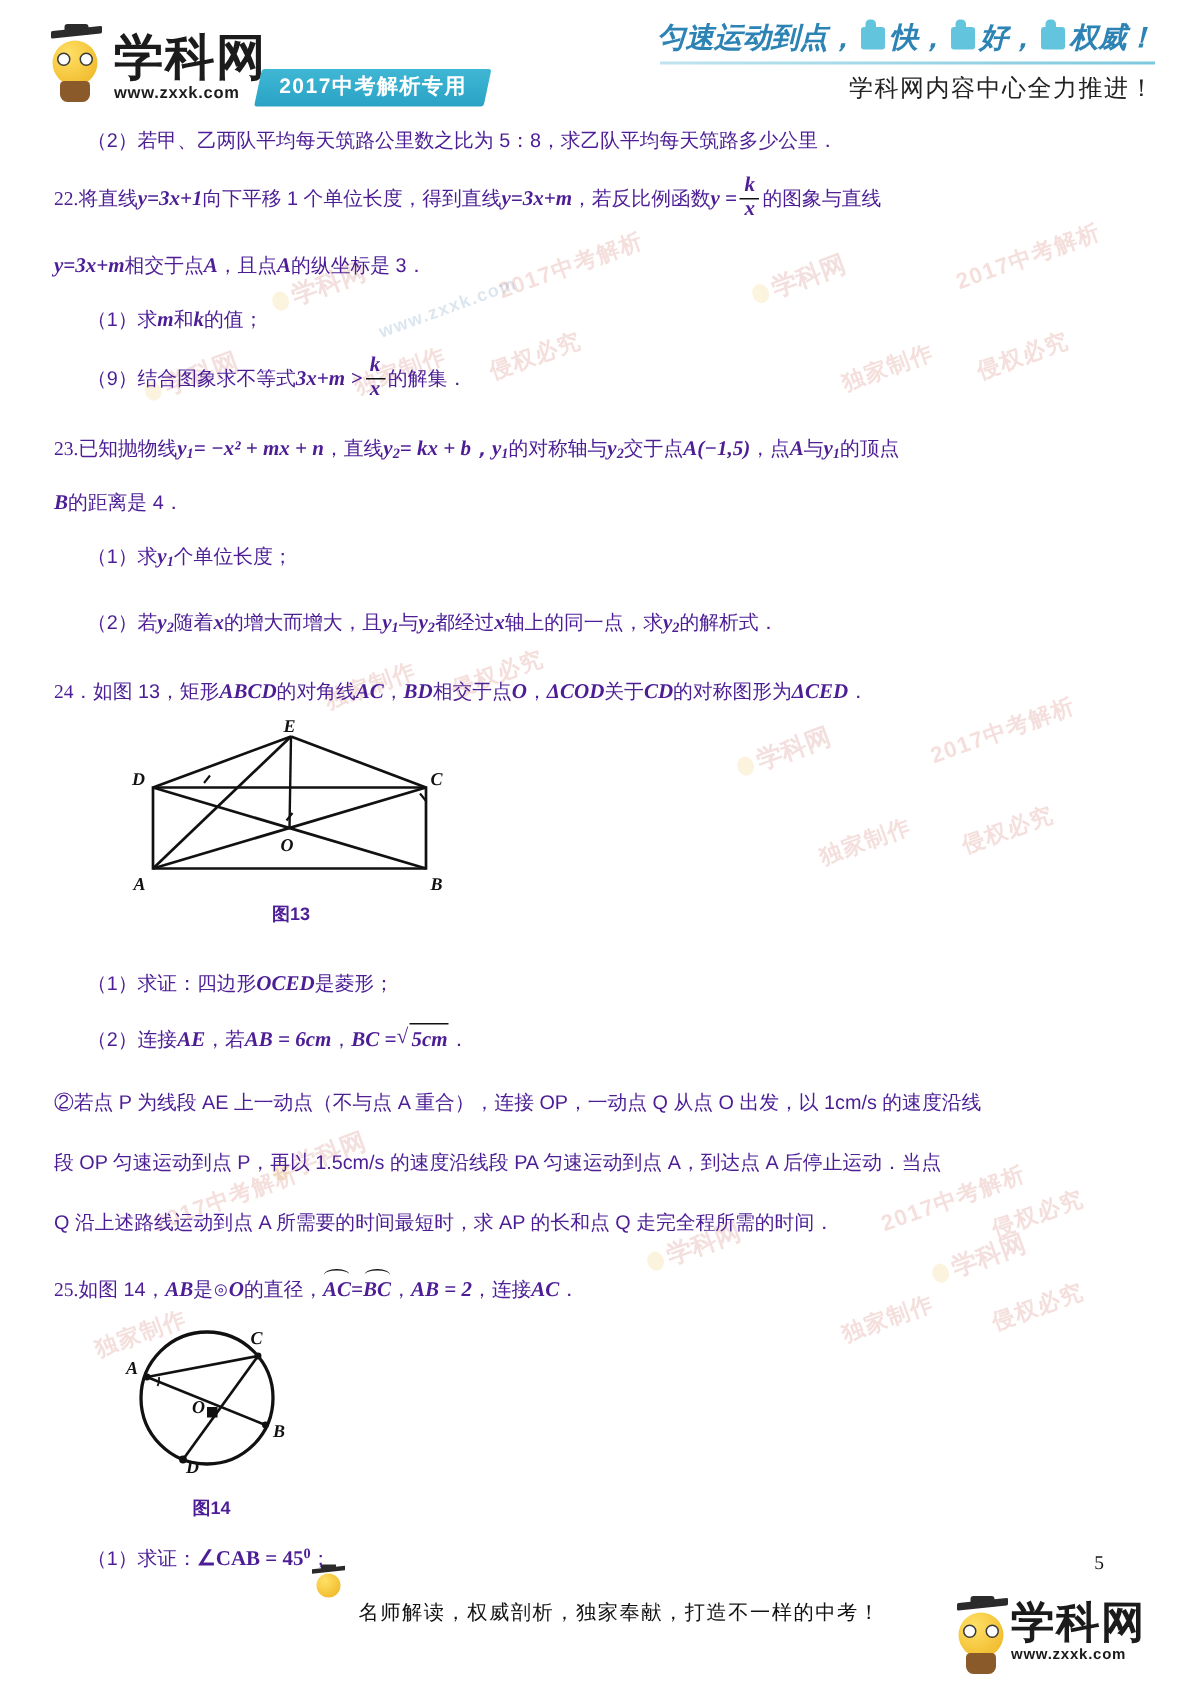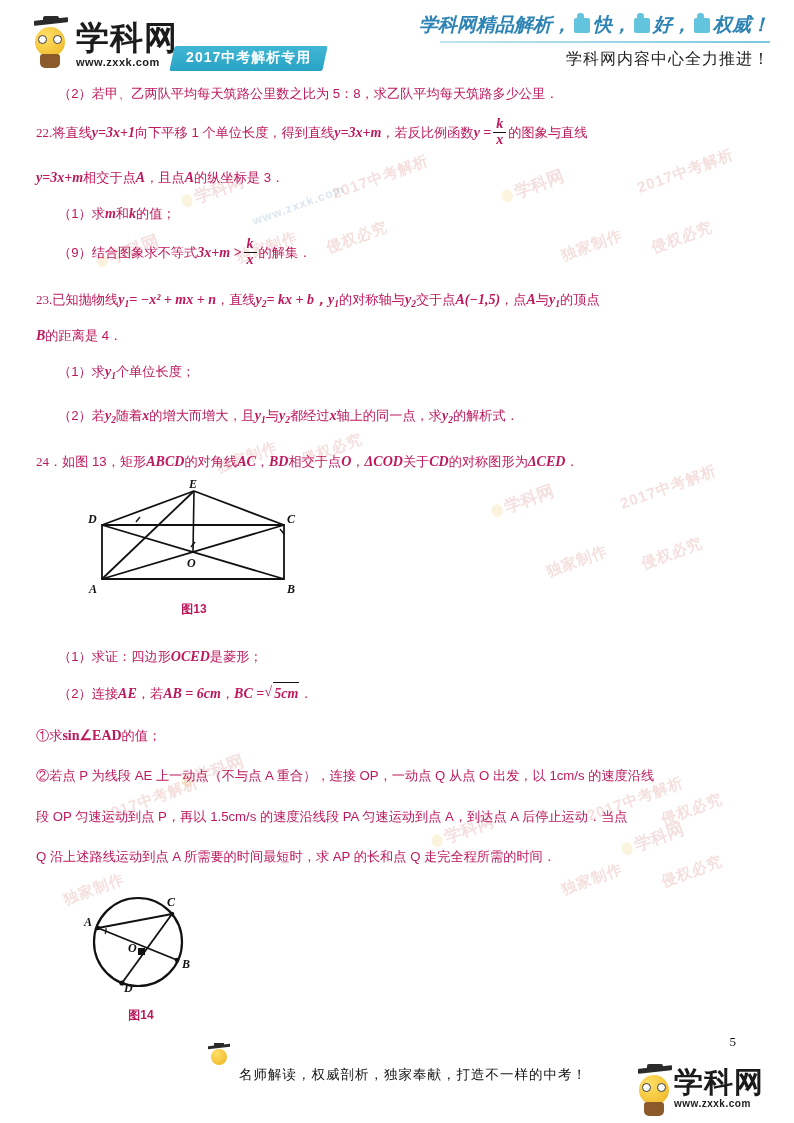--- a/index.html
+++ b/index.html
@@ -111,21 +111,21 @@
   .tagline-sub {
     font-family: "Liberation Sans", sans-serif; font-weight: normal;
     font-size: 16px; color: #222; letter-spacing: 1px;
   }
 
   
   .content {
     position: relative; z-index: 3;
     padding: 0 64px 0 36px;
     font-size: 13.2px;
-    color: #be185d;
+    color: #4c1d95;
     line-height: 1.55;
   }
   .p {
     margin: 0 0 14px 0;
     font-family: "Liberation Sans", sans-serif;
     font-size: 13.2px;
     white-space: nowrap;
   }
   .indent { padding-left: 22px; }
   .mathb { font-family: "Liberation Serif", serif; font-weight: bold; font-style: italic; font-size: 14px; }
@@ -274,21 +274,21 @@
         <div class="brand-url">www.zxxk.com</div>
       </div>
     </div>
 
     <div class="ribbon">
       <span>2017中考解析专用</span>
     </div>
 
     <div class="tagline-block">
       <div class="tagline-row">
-        <span>学科网精品解析，</span>
+        <span>匀速运动到点，</span>
         <span class="thumb"></span>
         <span>快，</span>
         <span class="thumb"></span>
         <span>好，</span>
         <span class="thumb"></span>
         <span>权威！</span>
       </div>
       <div class="tagline-rule"></div>
       <div class="tagline-sub">学科网内容中心全力推进！</div>
     </div>
@@ -371,28 +371,28 @@
     </div>
 
     <p class="p indent" style="margin-top:28px;">
       <span>（1）求证：四边形</span><span class="mathb">OCED</span><span>是菱形；</span>
     </p>
 
     <p class="p indent" style="margin-bottom:20px;">
       <span>（2）连接</span><span class="mathb">AE</span><span>，若</span><span class="mathb">AB = 6cm</span><span>，</span><span class="mathb">BC =</span><span class="sqrt mathb"><span class="rad">5cm</span></span><span>．</span>
     </p>
 
-    <p class="p" style="margin-bottom:20px;">
-      <span>①求</span><span class="mathn">sin∠EAD</span><span>的值；</span>
-    </p>
 
     <p class="p" style="margin-bottom:20px;">②若点 P 为线段 AE 上一动点（不与点 A 重合），连接 OP，一动点 Q 从点 O 出发，以 1cm/s 的速度沿线</p>
     <p class="p" style="margin-bottom:20px;">段 OP 匀速运动到点 P，再以 1.5cm/s 的速度沿线段 PA 匀速运动到点 A，到达点 A 后停止运动．当点</p>
     <p class="p" style="margin-bottom:22px;">Q 沿上述路线运动到点 A 所需要的时间最短时，求 AP 的长和点 Q 走完全程所需的时间．</p>
 
+    <p class="p" style="margin-bottom:8px;">
+      <span class="num">25.</span><span>如图 14，</span><span class="mathb">AB</span><span>是⊙</span><span class="mathb">O</span><span>的直径，</span><span class="arcx mathb">AC</span><span class="mathb">=</span><span class="arcx mathb">BC</span><span>，</span><span class="mathb">AB = 2</span><span>，连接</span><span class="mathb">AC</span><span>．</span>
+    </p>
 
     <div class="fig" style="width:140px; margin-left:40px;">
       <svg width="130" height="112" viewBox="0 0 130 112">
         <circle cx="62" cy="52" r="44" fill="none" stroke="#111" stroke-width="2.2"></circle>
 
         <line x1="22" y1="38" x2="96" y2="24" stroke="#111" stroke-width="1.8"></line>
         <line x1="22" y1="38" x2="101" y2="70" stroke="#111" stroke-width="1.8"></line>
         <line x1="96" y1="24" x2="46" y2="93" stroke="#111" stroke-width="1.8"></line>
 
         <path d="M30,38 A9,9 0 0 1 29,44" fill="none" stroke="#111" stroke-width="1.2"></path>
@@ -406,20 +406,23 @@
 
         <text x="91" y="16" font-family="Liberation Serif, serif" font-size="12" font-style="italic" font-weight="bold" fill="#111">C</text>
         <text x="8" y="36" font-family="Liberation Serif, serif" font-size="12" font-style="italic" font-weight="bold" fill="#111">A</text>
         <text x="52" y="62" font-family="Liberation Serif, serif" font-size="12" font-style="italic" font-weight="bold" fill="#111">O</text>
         <text x="106" y="78" font-family="Liberation Serif, serif" font-size="12" font-style="italic" font-weight="bold" fill="#111">B</text>
         <text x="48" y="102" font-family="Liberation Serif, serif" font-size="12" font-style="italic" font-weight="bold" fill="#111">D</text>
       </svg>
       <div class="fig-cap" style="width:130px; margin-top:-2px;">图14</div>
     </div>
 
+    <p class="p indent" style="margin-top:14px;">
+      <span>（1）求证：</span><span class="mathn"><span>∠CAB = 45</span><sup>0</sup></span><span>；</span>
+    </p>
 
   </div>
 
   <div class="footer-line">
     <div class="footer-mascot">
       <div class="fcap"></div>
       <div class="fface"></div>
     </div>
     <div class="footer-text">名师解读，权威剖析，独家奉献，打造不一样的中考！</div>
   </div>

